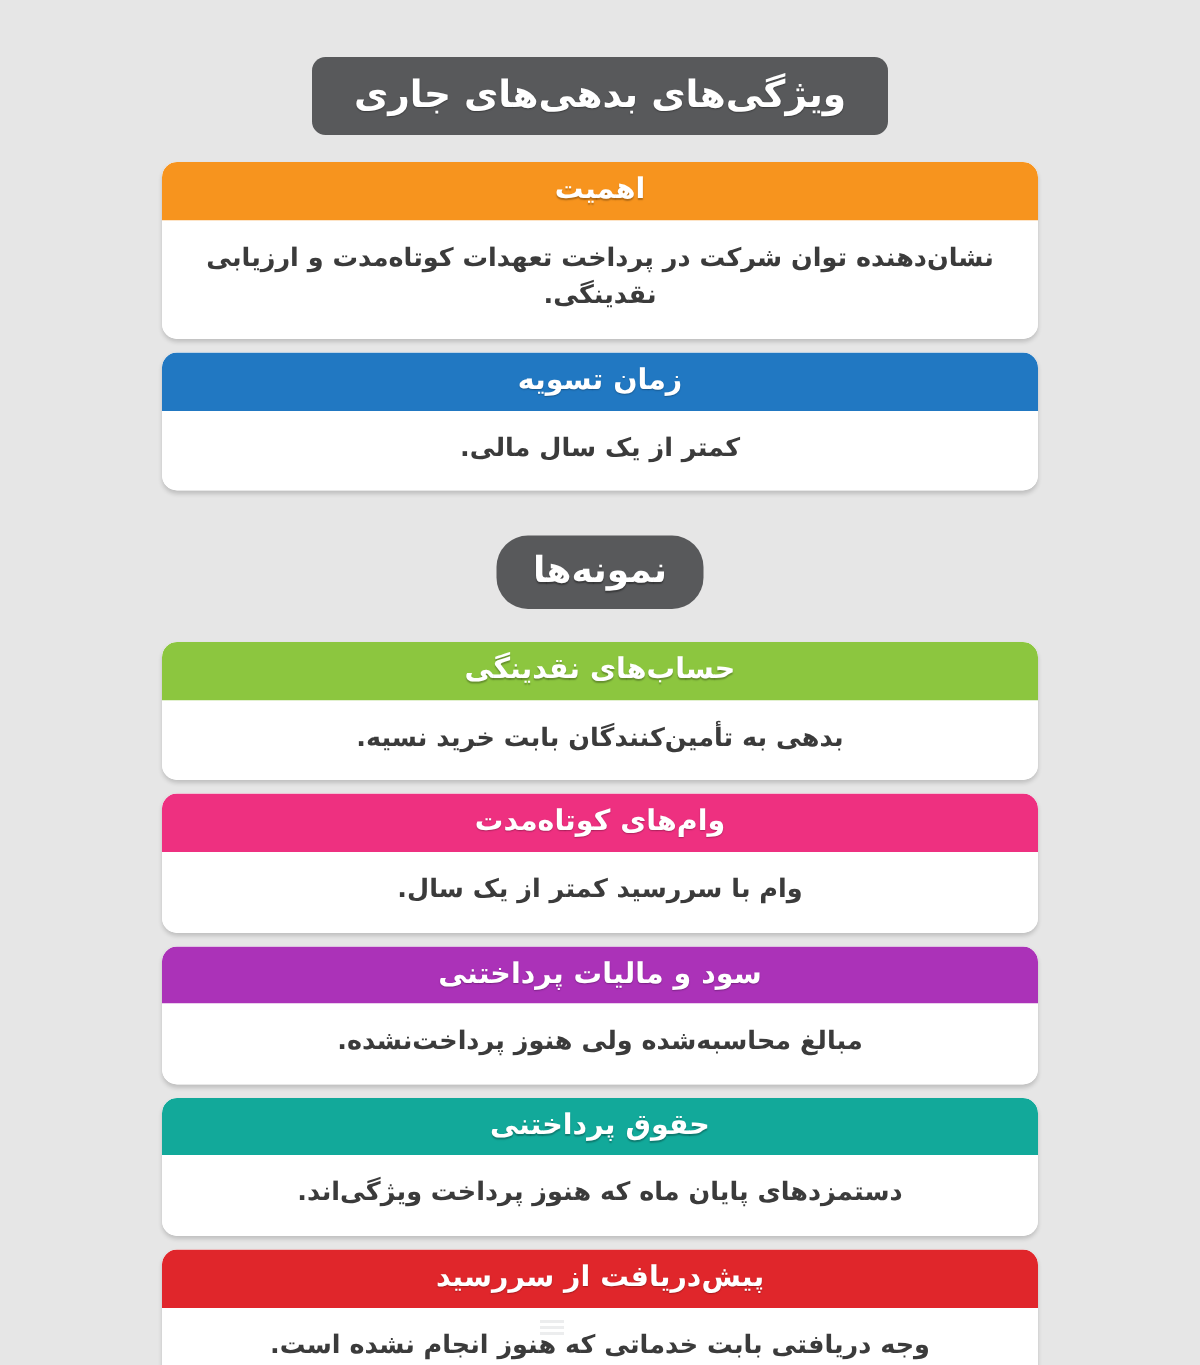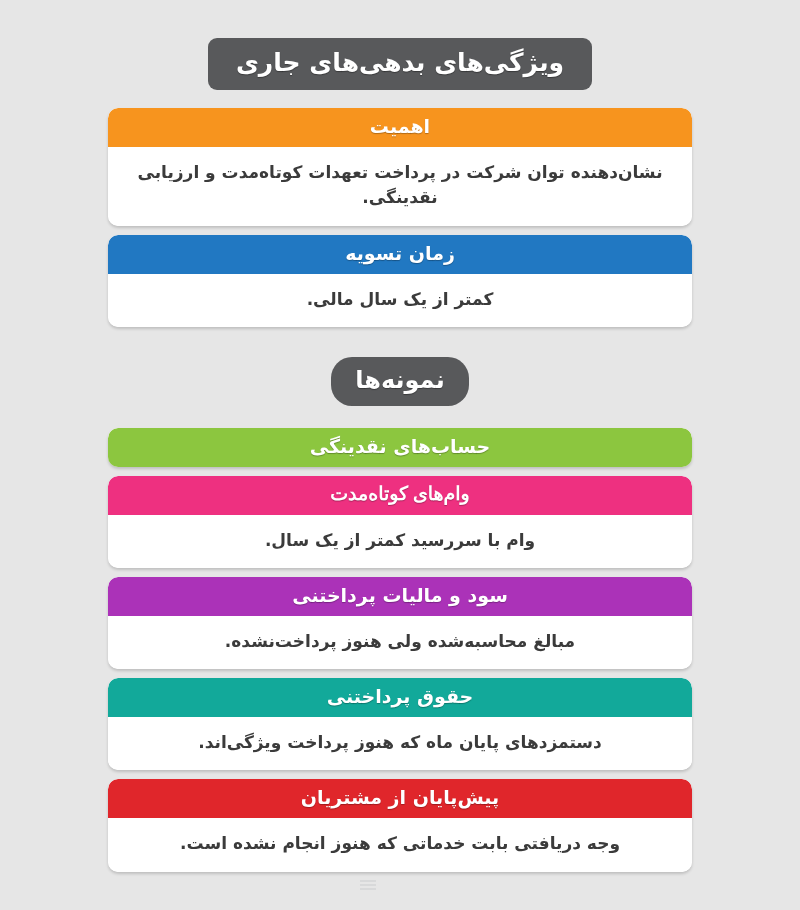--- a/index.html
+++ b/index.html
@@ -125,39 +125,40 @@
   </div>
 
   <div class="section-title-wrap gap-examples">
     <div class="section-title small">نمونه‌ها</div>
   </div>
 
   <div class="cards gap-after-examples">
 
     <div class="card">
       <div class="card-header" style="background: rgb(140, 198, 63);">حساب‌های نقدینگی</div>
+      <div class="card-body">بدهی به تأمین‌کنندگان بابت خرید نسیه.</div>
     </div>
 
     <div class="card">
-      <div class="card-header" style="background: rgb(238, 48, 128); font-family: Liberation Serif, serif;">وام‌های کوتاه‌مدت</div>
+      <div class="card-header" style="background: rgb(238, 48, 128);">وام‌های کوتاه‌مدت</div>
       <div class="card-body">وام با سررسید کمتر از یک سال.</div>
     </div>
 
     <div class="card">
       <div class="card-header" style="background: rgb(171, 50, 184);">سود و مالیات پرداختنی</div>
       <div class="card-body">مبالغ محاسبه‌شده ولی هنوز پرداخت‌نشده.</div>
     </div>
 
     <div class="card">
       <div class="card-header" style="background: rgb(18, 169, 154);">حقوق پرداختنی</div>
       <div class="card-body">دستمزدهای پایان ماه که هنوز پرداخت ویژگی‌اند.</div>
     </div>
 
     <div class="card">
-      <div class="card-header" style="background: rgb(224, 38, 43);">پیش‌پایان از مشتریان</div>
+      <div class="card-header" style="background: rgb(224, 38, 43);">پیش‌دریافت از سررسید</div>
       <div class="card-body">وجه دریافتی بابت خدماتی که هنوز انجام نشده است.</div>
     </div>
 
   </div>
 
   <div class="watermark"></div>
 
 </div>
 
 </body></html>

